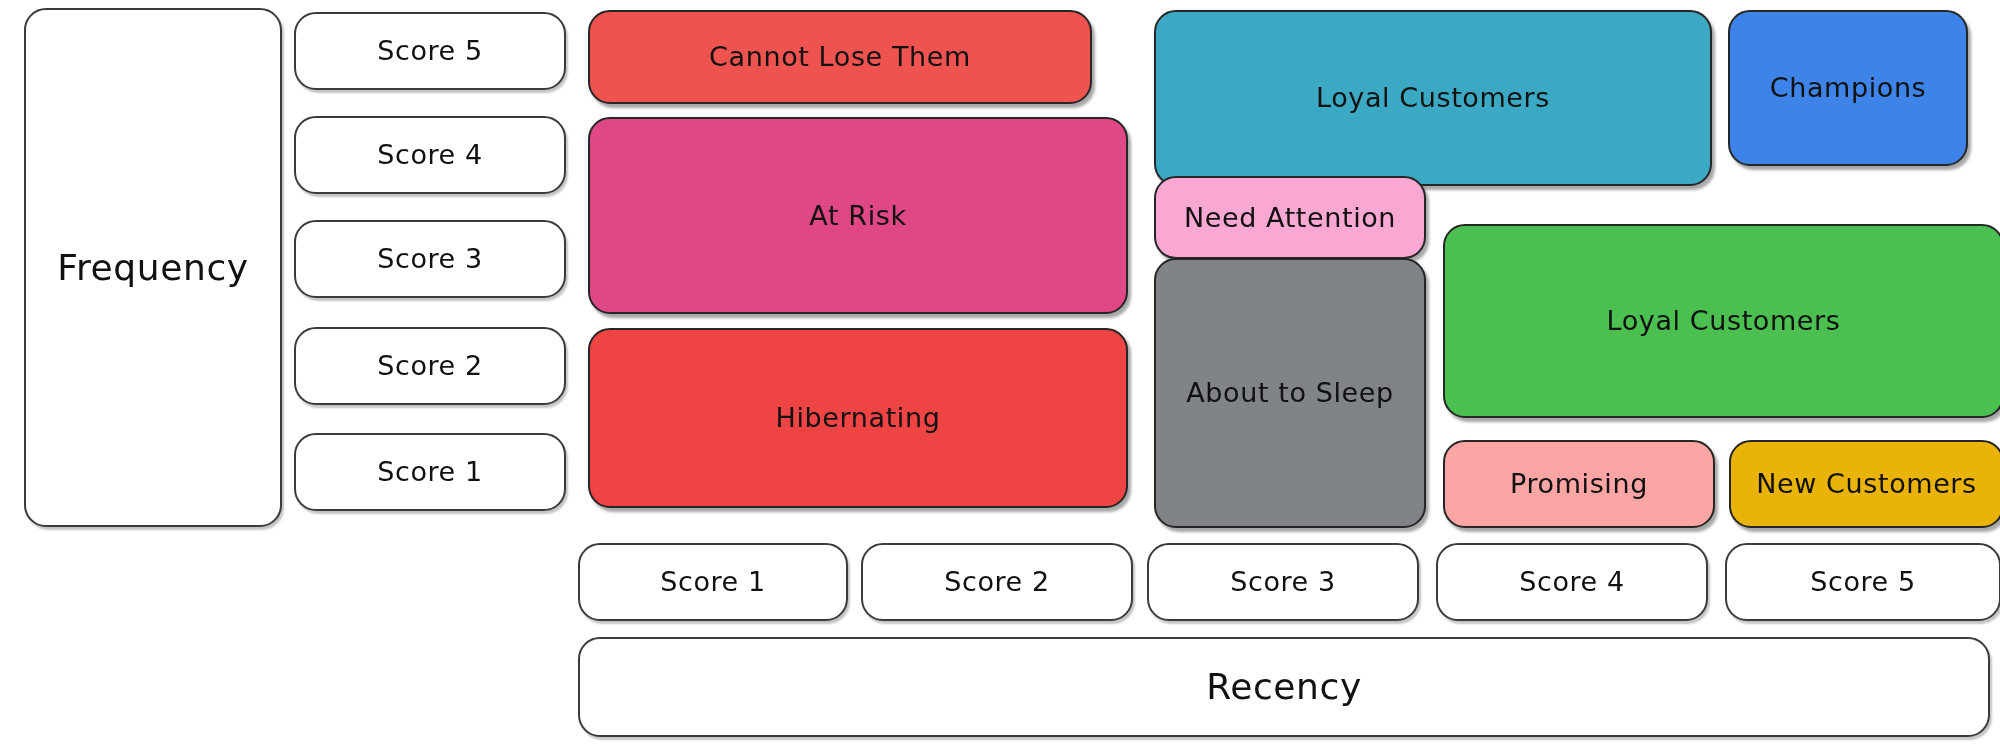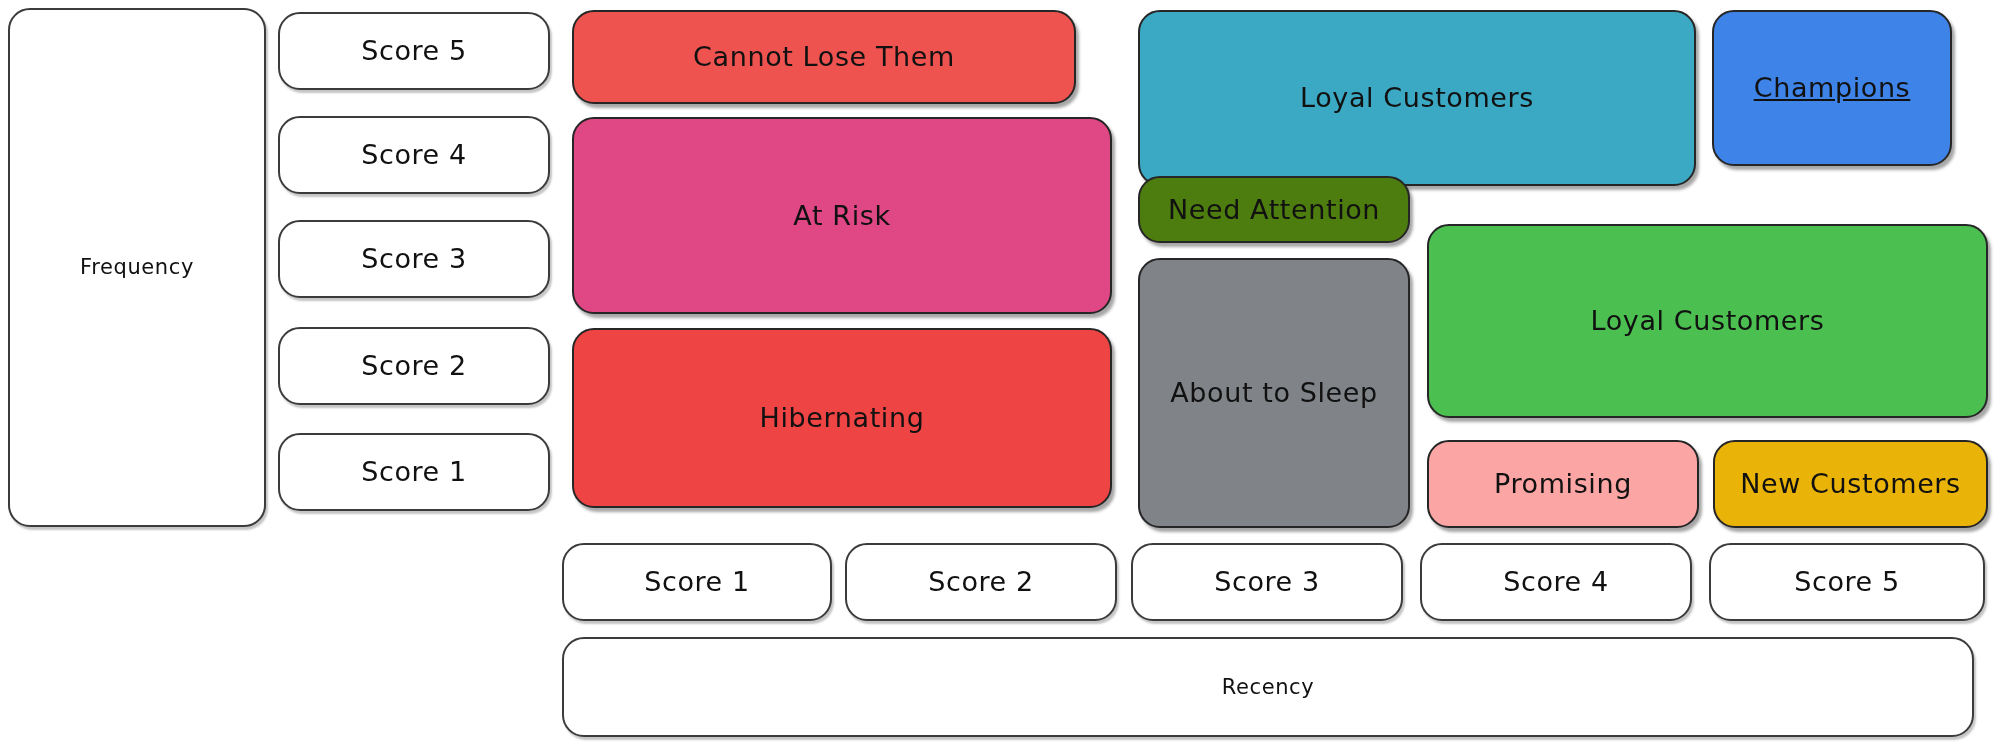--- a/index.html
+++ b/index.html
@@ -29,33 +29,34 @@
     border-radius: 22px;
     border: 2px solid #2a2a2a;
     color: #111111;
     font-family: "DejaVu Sans", sans-serif;
     font-size: 27px;
     font-weight: 400;
     letter-spacing: 0.6px;
     line-height: 1.15;
     padding: 4px 10px;
     box-shadow: 3px 4px 3px rgba(60,60,60,0.45);
+    margin-left: 16px;
   }
   .plain {
     background: #ffffff;
     border-color: #3b3b3b;
     border-width: 2px;
     box-shadow: 2px 3px 2px rgba(90,90,90,0.35);
   }
   .seg {
     border-color: #262626;
     border-width: 2px;
   }
   .label-axis {
-    font-size: 21px;
+    font-size: 36px;
   }
   .seg-text {
     display: block;
     white-space: nowrap;
   }
 </style>
 </head>
 <body>
 
 <div id="canvas">
@@ -77,29 +78,29 @@
   </div>
 
   <div class="box seg" style="left:572px; top:328px; width:540px; height:180px; background:#ef4444;">
     <span class="seg-text">Hibernating</span>
   </div>
 
   <div class="box seg" style="left:1138px; top:10px; width:558px; height:176px; background:#3ba9c3;">
     <span class="seg-text">Loyal Customers</span>
   </div>
 
-  <div class="box seg" style="left:1138px; top:176px; width:272px; height:67px; background:#4d7c0f;align-items:center;">
+  <div class="box seg" style="left:1138px; top:176px; width:272px; height:83px; background:#f9a8d4;align-items:center;">
     <span class="seg-text">Need Attention</span>
   </div>
 
   <div class="box seg" style="left:1138px; top:258px; width:272px; height:270px; background:#808489;">
     <span class="seg-text">About to Sleep</span>
   </div>
 
-  <div class="box seg" style="left:1712px; top:10px; width:240px; height:156px; background:#3d83e8;text-decoration:underline;">
+  <div class="box seg" style="left:1712px; top:10px; width:240px; height:156px; background:#3d83e8;">
     <span class="seg-text">Champions</span>
   </div>
 
   <div class="box seg" style="left:1427px; top:224px; width:561px; height:194px; background:#4bbf50;">
     <span class="seg-text">Loyal Customers</span>
   </div>
 
   <div class="box seg" style="left:1427px; top:440px; width:272px; height:88px; background:#fca5a5;">
     <span class="seg-text">Promising</span>
   </div>

